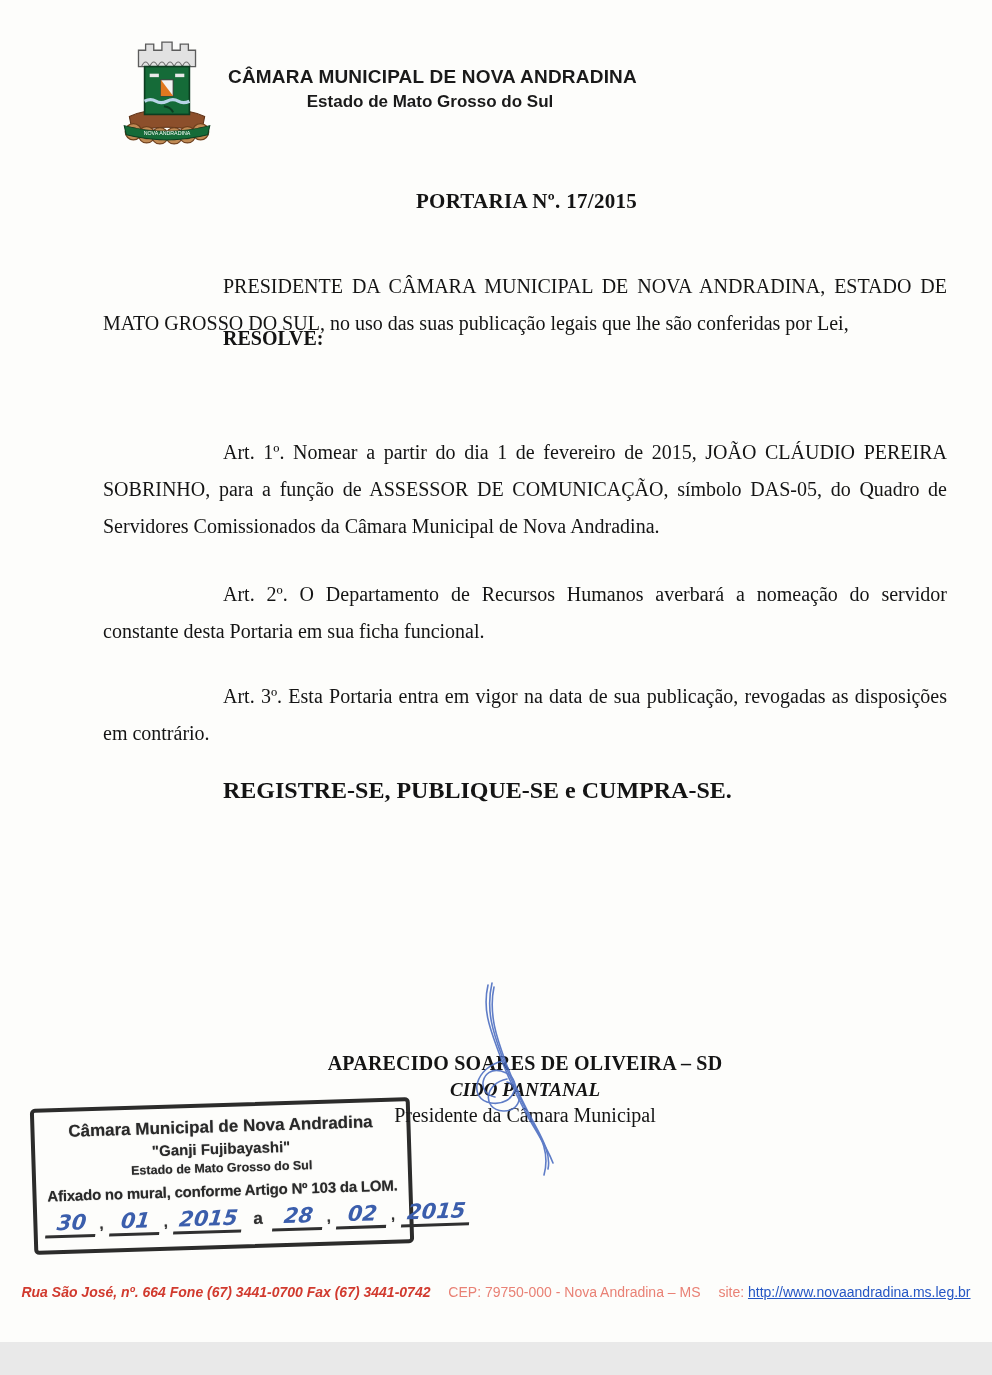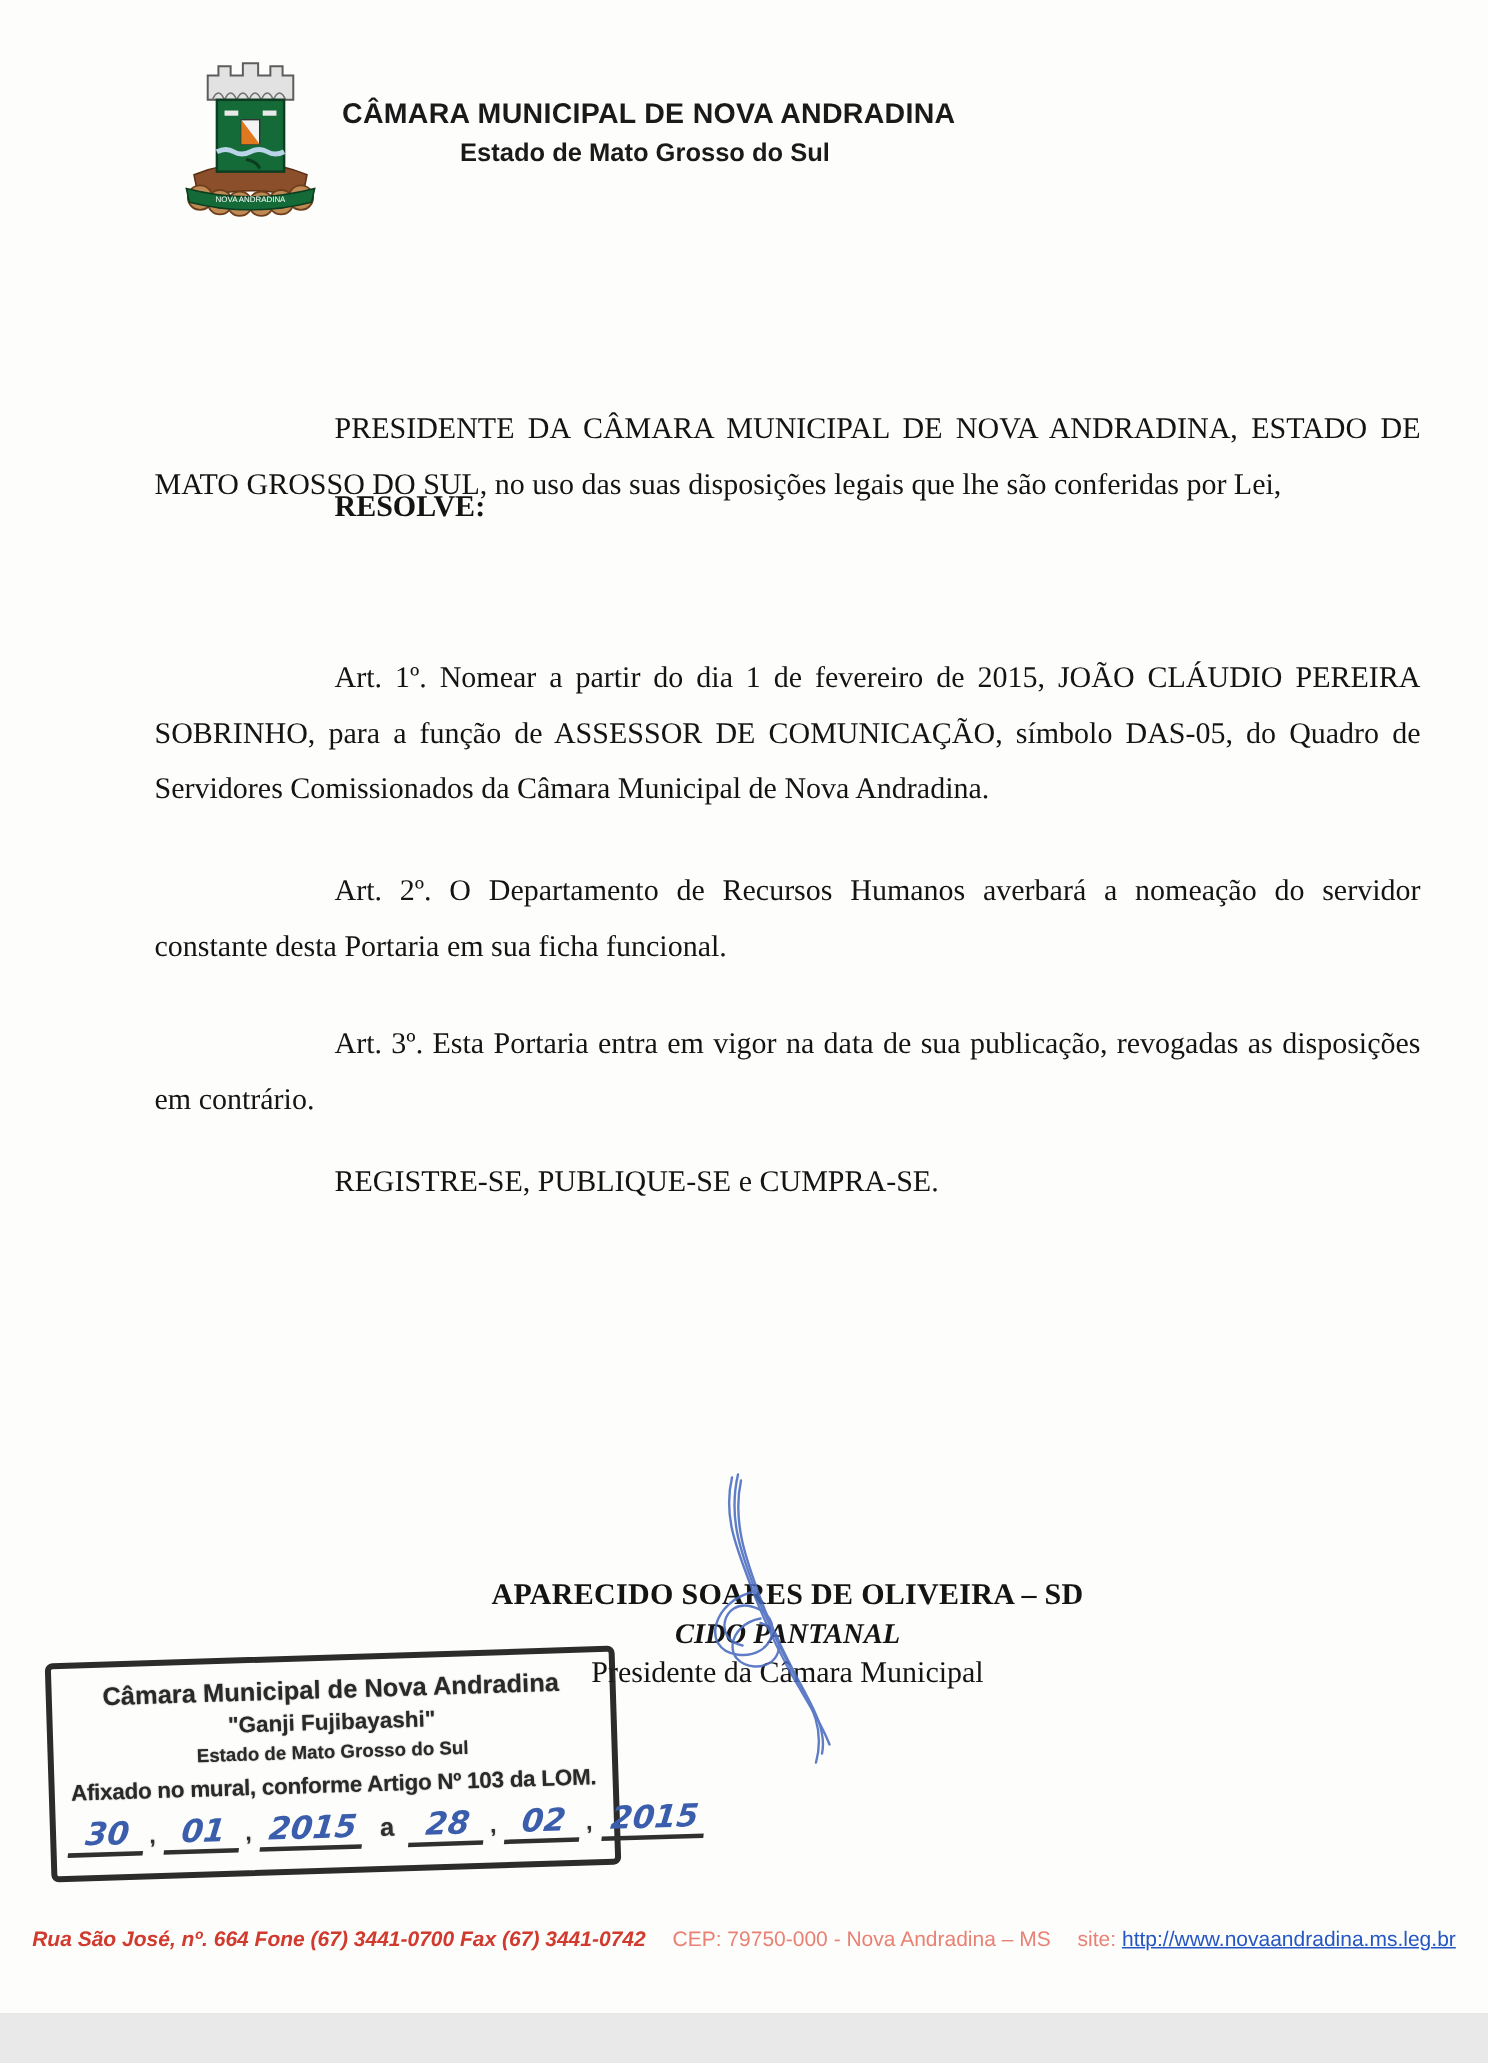--- a/index.html
+++ b/index.html
@@ -23,21 +23,21 @@
   .doc-title{position:absolute; left:103px; right:42px; top:189px; text-align:center;
     font-weight:bold; font-size:21px; letter-spacing:.3px;}
   .par{position:absolute; left:103px; right:45px; font-size:20px; line-height:37px;
     text-align:justify;}
   .par.indent{text-indent:120px;}
   .preamble{top:248px;}
   .resolve{position:absolute; left:223px; top:327px; font-weight:bold; font-size:20px;}
   .art1{top:414px;}
   .art2{top:556px;}
   .art3{top:658px;}
-  .registre{position:absolute; left:223px; top:777px; font-weight:normal; font-size:20px;}
+  .registre{position:absolute; left:223px; top:777px; font-weight:bold; font-size:24px;}
   .gabinete{position:absolute; left:103px; right:50px; top:893px; text-align:right; font-size:20px;}
   
   .sig-svg{position:absolute; left:395px; top:975px; width:190px; height:220px; z-index:3;}
   .sig-block{position:absolute; left:103px; right:45px; top:1052px; text-align:center; z-index:2;}
   .sig-name{font-weight:bold; font-size:20px; letter-spacing:.2px;}
   .sig-alias{font-weight:bold; font-style:italic; font-size:19px; margin-top:4px;}
   .sig-role{font-size:20px; margin-top:3px;}
   
   .stamp{
     position:absolute; left:32px; top:1103px; width:360px;
@@ -113,22 +113,23 @@
       <path d="M28 64 q6 -3 11 0 t11 0 t11 0 t11 0" stroke="#b8d4e6" stroke-width="3.2" fill="none"></path>
       <path d="M47 69 q7 1 9 6" stroke="#0c3d20" stroke-width="2" fill="none"></path>
     </svg>
   </div>
 
   <div class="header-text">
     <div class="org">CÂMARA MUNICIPAL DE NOVA ANDRADINA</div>
     <div class="sub">Estado de Mato Grosso do Sul</div>
   </div>
 
+  <div class="doc-title">PORTARIA Nº. 17/2015</div>
 
-  <p class="par indent preamble"><span class="b">PRESIDENTE DA CÂMARA MUNICIPAL DE NOVA ANDRADINA, ESTADO DE MATO GROSSO DO SUL,</span><span> no uso das suas disposições legais que lhe são conferidas por Lei,</span></p>
+  <p class="par indent preamble"><span class="b">PRESIDENTE DA CÂMARA MUNICIPAL DE NOVA ANDRADINA, ESTADO DE MATO GROSSO DO SUL,</span><span> no uso das suas publicação legais que lhe são conferidas por Lei,</span></p>
 
   <div class="resolve">RESOLVE:</div>
 
   <p class="par indent art1"><span class="b">Art. 1º.</span><span> Nomear a partir do dia 1 de fevereiro de 2015, </span><span class="b">JOÃO CLÁUDIO PEREIRA SOBRINHO,</span><span> para a função de ASSESSOR DE COMUNICAÇÃO, símbolo DAS-05, do Quadro de Servidores Comissionados da Câmara Municipal de Nova Andradina.</span></p>
   <p class="par indent art2"><span class="b">Art. 2º.</span><span> O Departamento de Recursos Humanos averbará a nomeação do servidor constante desta Portaria em sua ficha funcional.</span></p>
   <p class="par indent art3"><span class="b">Art. 3º.</span><span>  Esta Portaria entra em vigor na data de sua publicação, revogadas as disposições em contrário.</span></p>
 
   <div class="registre">REGISTRE-SE, PUBLIQUE-SE e CUMPRA-SE.</div>
 
 

